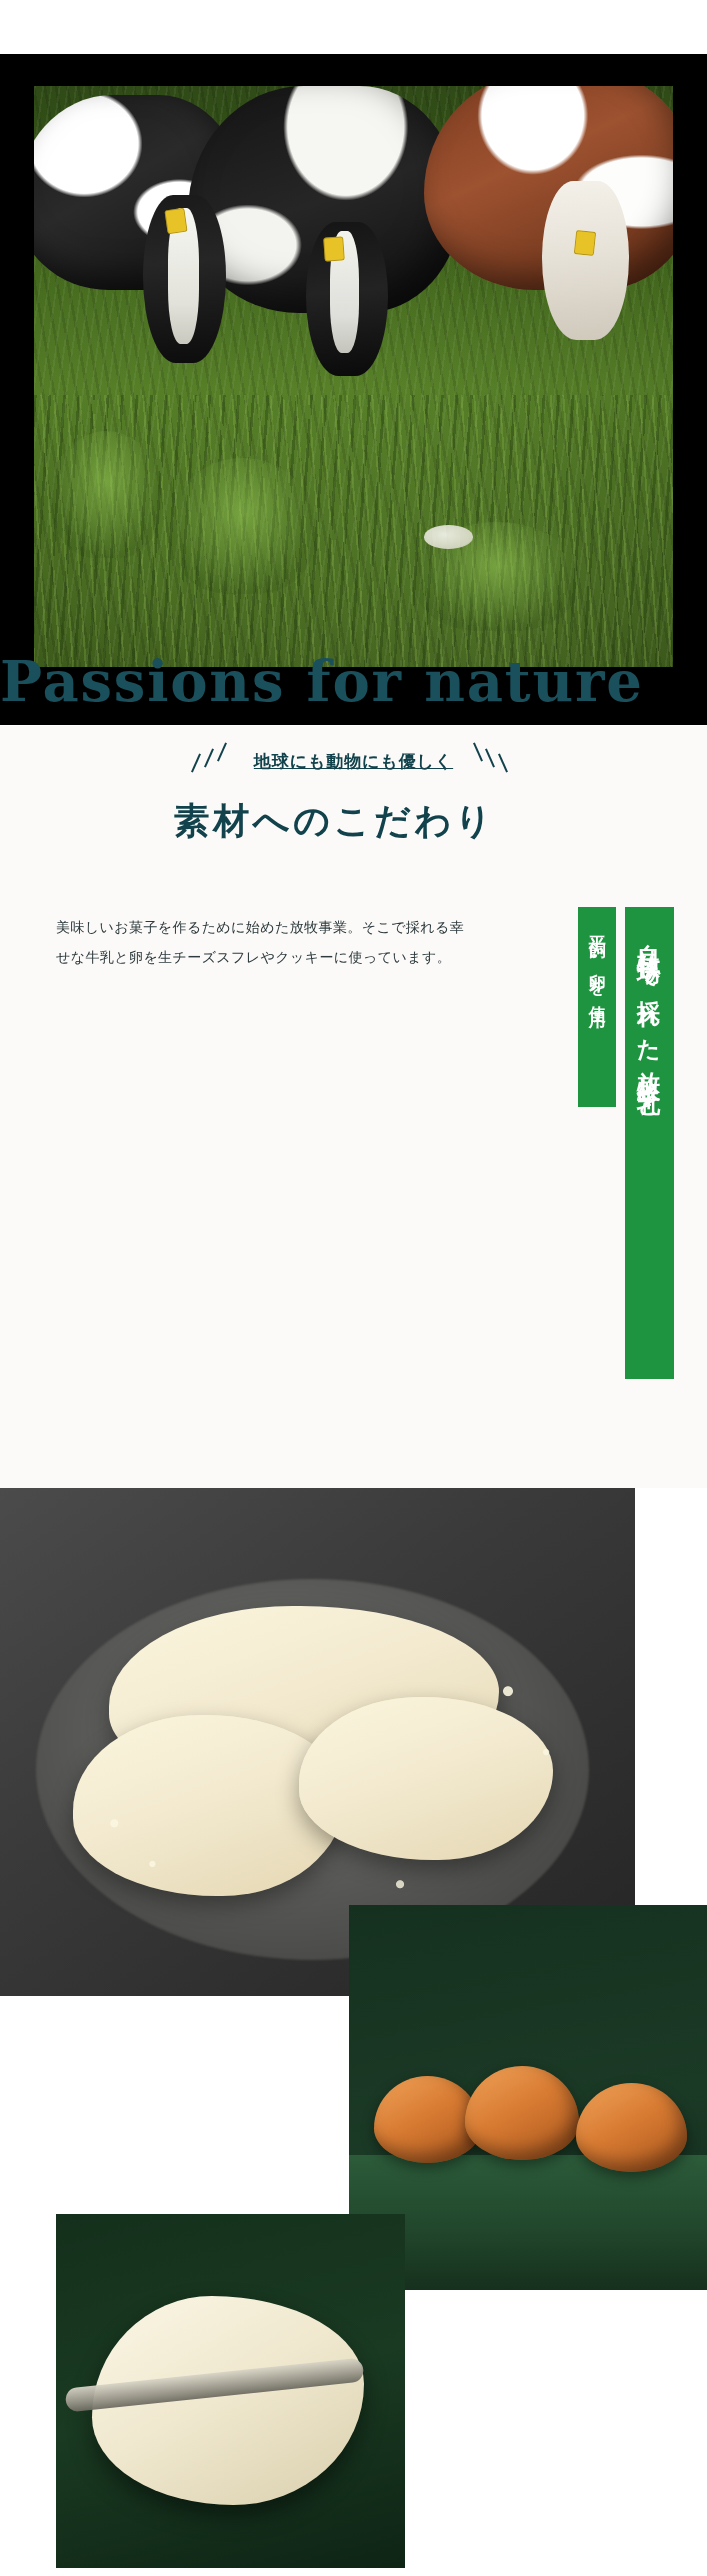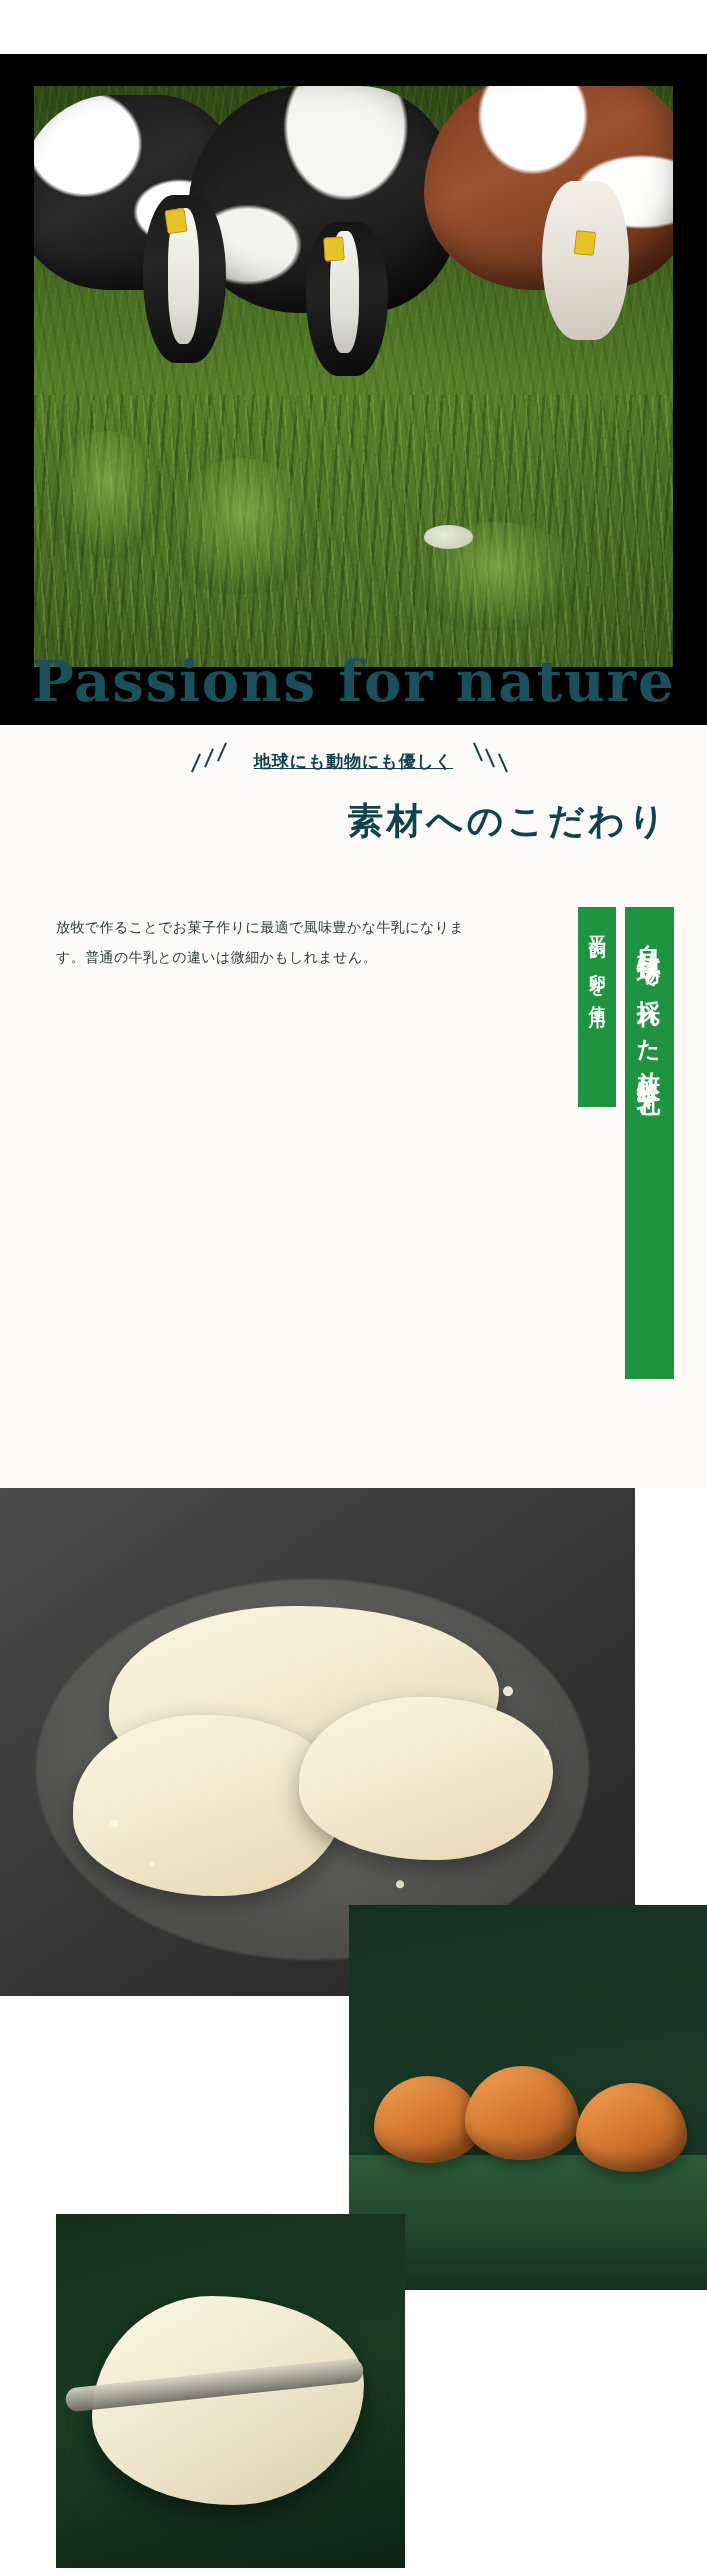--- a/index.html
+++ b/index.html
@@ -150,21 +150,21 @@
     border-radius: 50%;
     background: radial-gradient(ellipse at 40% 40%, #f7f7ef, #dcdccc 70%, rgba(200,200,180,0) 100%);
     opacity: .9;
   }
 
   .hero-title {
     position: absolute;
     left: 0;
     top: 599px;
     width: 707px;
-    text-align: center;
+    text-align: left;
     font-family: "DejaVu Serif", serif;
     font-weight: 700;
     font-size: 56px;
     line-height: 1;
     letter-spacing: 1.8px;
     color: #19505c;
     white-space: nowrap;
   }
 
   
@@ -199,21 +199,21 @@
   .tg-left .t1 { left: 3.6px;  top: 11px; transform: rotate(24deg); }
   .tg-left .t2 { left: 16.3px; top: 5.4px;  transform: rotate(24deg); }
   .tg-left .t3 { left: 29px; top: 0px;  transform: rotate(24deg); }
   .tg-right .t1 { left: 3.6px;  top: 0px;  transform: rotate(-24deg); }
   .tg-right .t2 { left: 16.3px; top: 5.4px;  transform: rotate(-24deg); }
   .tg-right .t3 { left: 29px; top: 11px; transform: rotate(-24deg); }
 
   .section-title {
     position: absolute;
     left: 0; top: 71px; width: 669px;
-    text-align: right;
+    text-align: center;
     font-size: 36px;
     font-weight: 700;
     color: #12424c;
     letter-spacing: 3.6px;
   }
 
   
   .copy {
     position: absolute;
     left: 56px;
@@ -374,21 +374,21 @@
       <span class="tick-group tg-right">
         <i class="tick t1"></i>
           <i class="tick t2"></i>
           <i class="tick t3"></i>
       </span>
     </div>
 
     <h2 class="section-title">素材へのこだわり</h2>
 
     <div class="copy">
-      <p>放牧で作ることでお菓子作りに最適で風味豊かな牛乳になります。普通の牛乳との違いは微細かもしれません。</p>
+      <p>美味しいお菓子を作るために始めた放牧事業。そこで採れる幸せな牛乳と卵を生チーズスフレやクッキーに使っています。</p>
     </div>
 
     <div class="vlabels">
       <span class="vlabel vlabel-sub">平飼い卵を使用</span>
       <span class="vlabel vlabel-main">自社牧場で採れた放牧牛乳と</span>
     </div>
   </section>
 
   <section class="collage">
 

